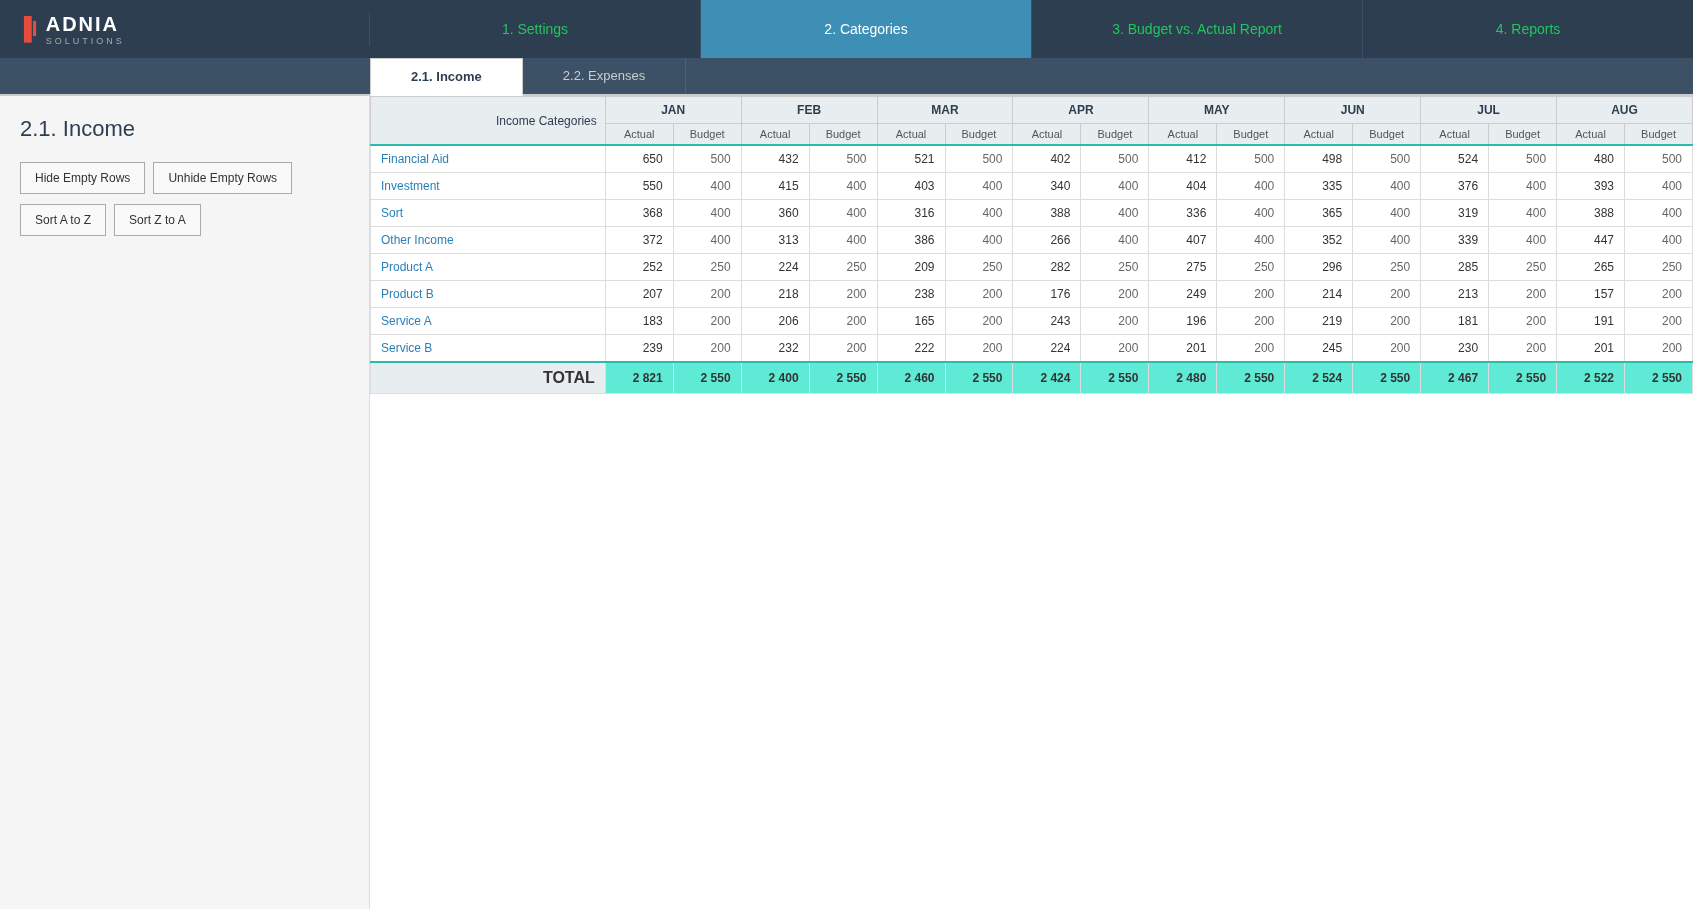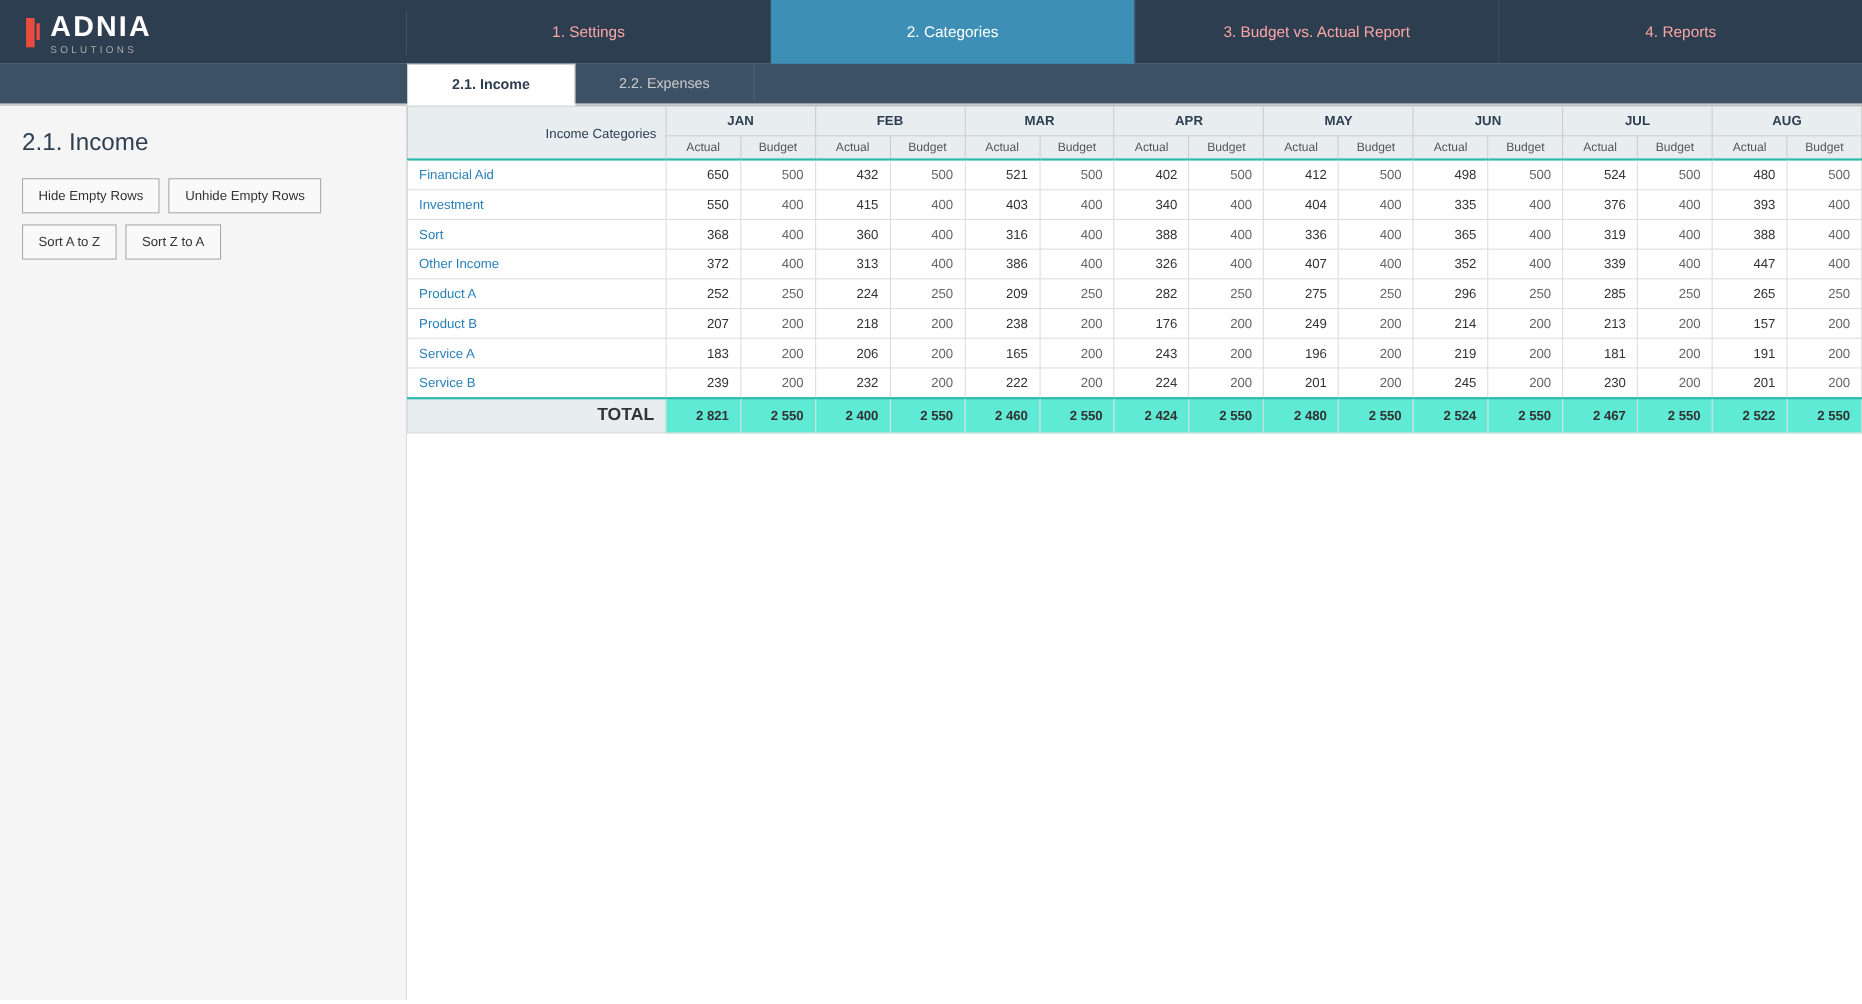--- a/index.html
+++ b/index.html
@@ -25,40 +25,40 @@
       font-size: 22px;
       font-weight: bold;
       color: #e74c3c;
       margin-right: 8px;
     }
     .logo-text {
       display: flex;
       flex-direction: column;
     }
     .logo-name {
-      font-size: 26px;
+      font-size: 20px;
       font-weight: bold;
       color: #fff;
       letter-spacing: 2px;
     }
     .logo-sub {
       font-size: 9px;
       color: #aaa;
       letter-spacing: 3px;
     }
     .nav-tabs {
       display: flex;
       flex: 1;
       height: 100%;
       align-items: center;
     }
     .nav-tab {
       flex: 1;
       text-align: center;
-      color: #fca5a5;
+      color: #22c55e;
       font-size: 14px;
       cursor: pointer;
       height: 100%;
       display: flex;
       align-items: center;
       justify-content: center;
       border-right: 1px solid #3d5166;
     }
     .nav-tab:last-child { border-right: none; }
     .nav-tab.active {
@@ -353,21 +353,21 @@
             <td class="td-budget">400</td>
           </tr>
           <tr>
             <td class="td-label">Other Income</td>
             <td class="td-num">372</td>
             <td class="td-budget">400</td>
             <td class="td-num">313</td>
             <td class="td-budget">400</td>
             <td class="td-num">386</td>
             <td class="td-budget">400</td>
-            <td class="td-num">326</td>
+            <td class="td-num">266</td>
             <td class="td-budget">400</td>
             <td class="td-num">407</td>
             <td class="td-budget">400</td>
             <td class="td-num">352</td>
             <td class="td-budget">400</td>
             <td class="td-num">339</td>
             <td class="td-budget">400</td>
             <td class="td-num">447</td>
             <td class="td-budget">400</td>
           </tr>

